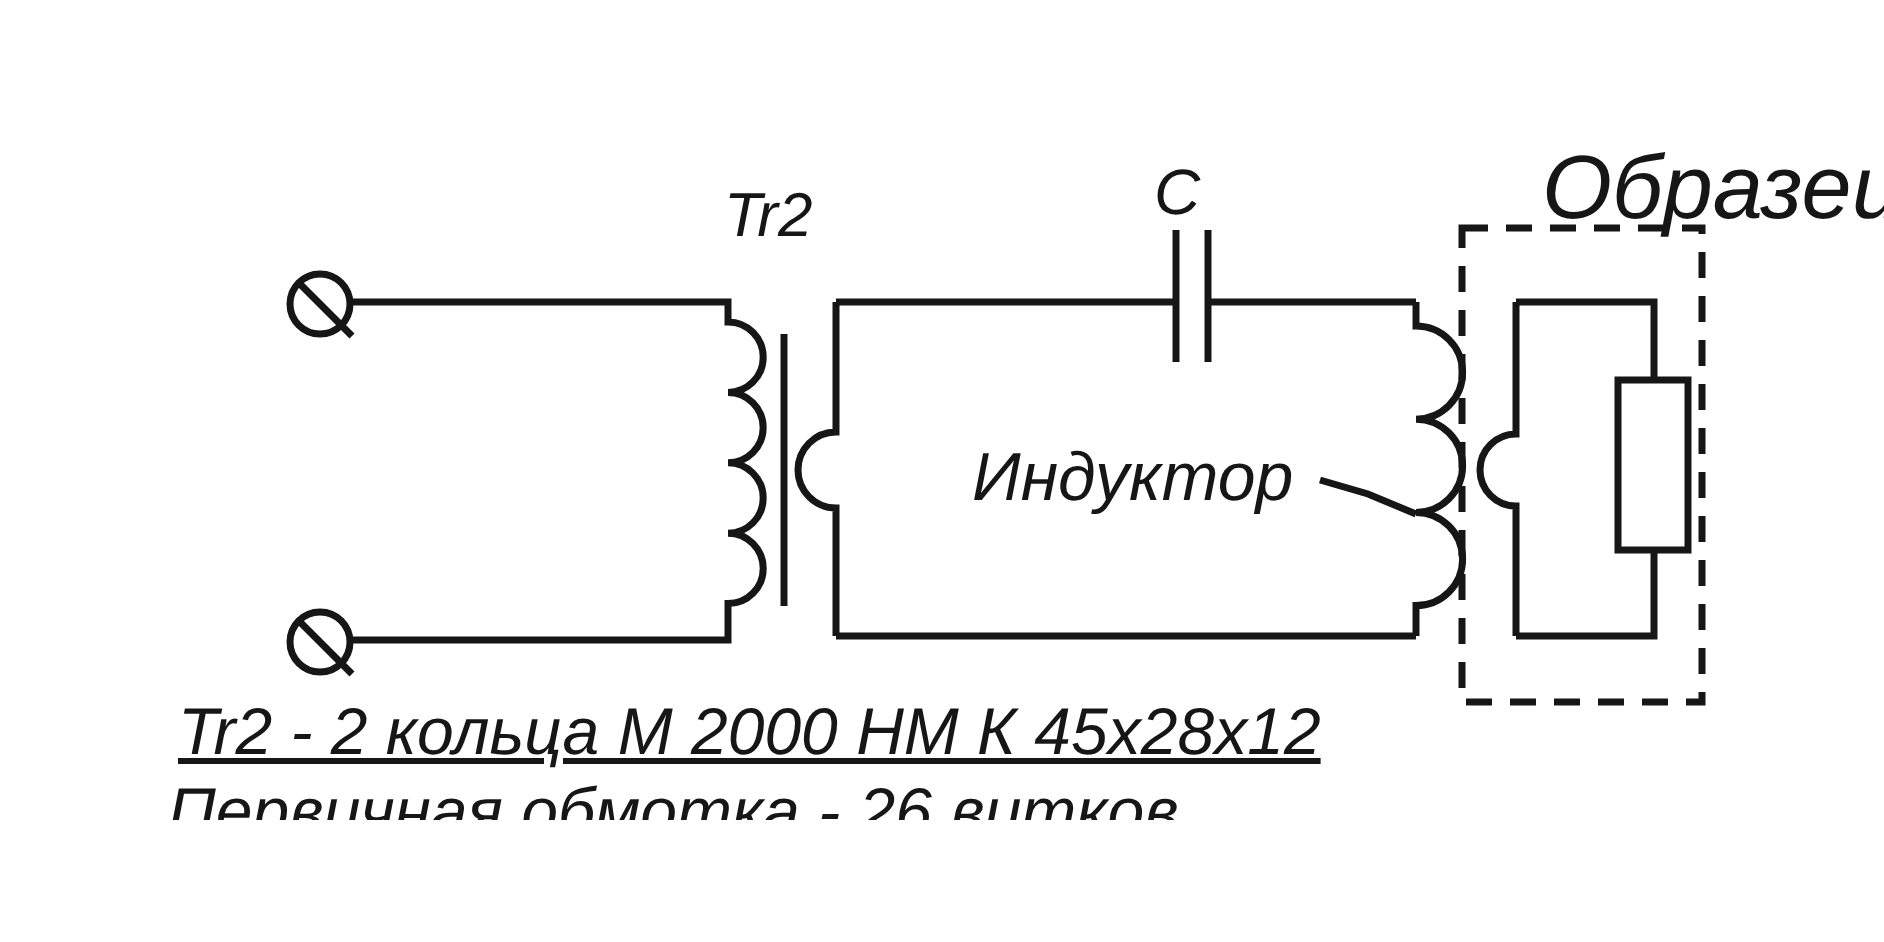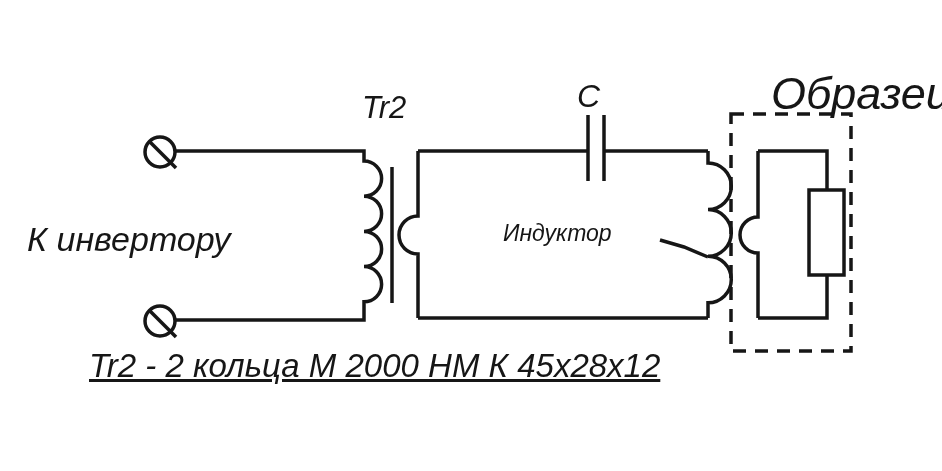--- a/index.html
+++ b/index.html
@@ -34,21 +34,21 @@
     position: absolute;
     font-style: italic;
     line-height: 1;
     white-space: nowrap;
     color: var(--line, #161616);
     font-family: "Liberation Sans", sans-serif;
   }
   .lbl-tr2      { left: 362px; top: 92px;  font-size: 31px; }
   .lbl-cap      { left: 577px; top: 80px;  font-size: 32px; }
   .lbl-inverter { left: 27px;  top: 222px; font-size: 34px; }
-  .lbl-inductor { left: 486px; top: 222px; font-size: 23px; margin-left: 17px; }
+  .lbl-inductor { left: 486px; top: 222px; font-size: 34px; }
   .lbl-sample   { left: 771px; top: 71px;  font-size: 45px; }
   .lbl-note1    { left: 89px;  top: 349px; font-size: 33px; text-decoration: underline; }
   .lbl-note2    { left: 84px;  top: 389px; font-size: 33px; }
 </style>
 </head>
 <body>
 
 <div class="canvas">
 
   <svg class="schematic" width="942" height="471" viewBox="0 0 942 471">
@@ -98,22 +98,22 @@
     <path d="M758,151 H827 V190"></path>
     <path d="M827,275 V318 H758"></path>
 
     <rect x="809" y="190" width="35" height="85"></rect>
   </svg>
 
   <div class="lbl lbl-tr2">Tr2</div>
 
   <div class="lbl lbl-cap">C</div>
 
-  <div class="lbl lbl-inverter">К инвертору</div>
 
   <div class="lbl lbl-inductor">Индуктор</div>
 
   <div class="lbl lbl-sample">Образец</div>
 
   <div class="lbl lbl-note1">Tr2 - 2 кольца М 2000 НМ К 45х28х12</div>
 
+  <div class="lbl lbl-note2">Первичная обмотка - 26 витков</div>
 
 </div>
 
 </body></html>

